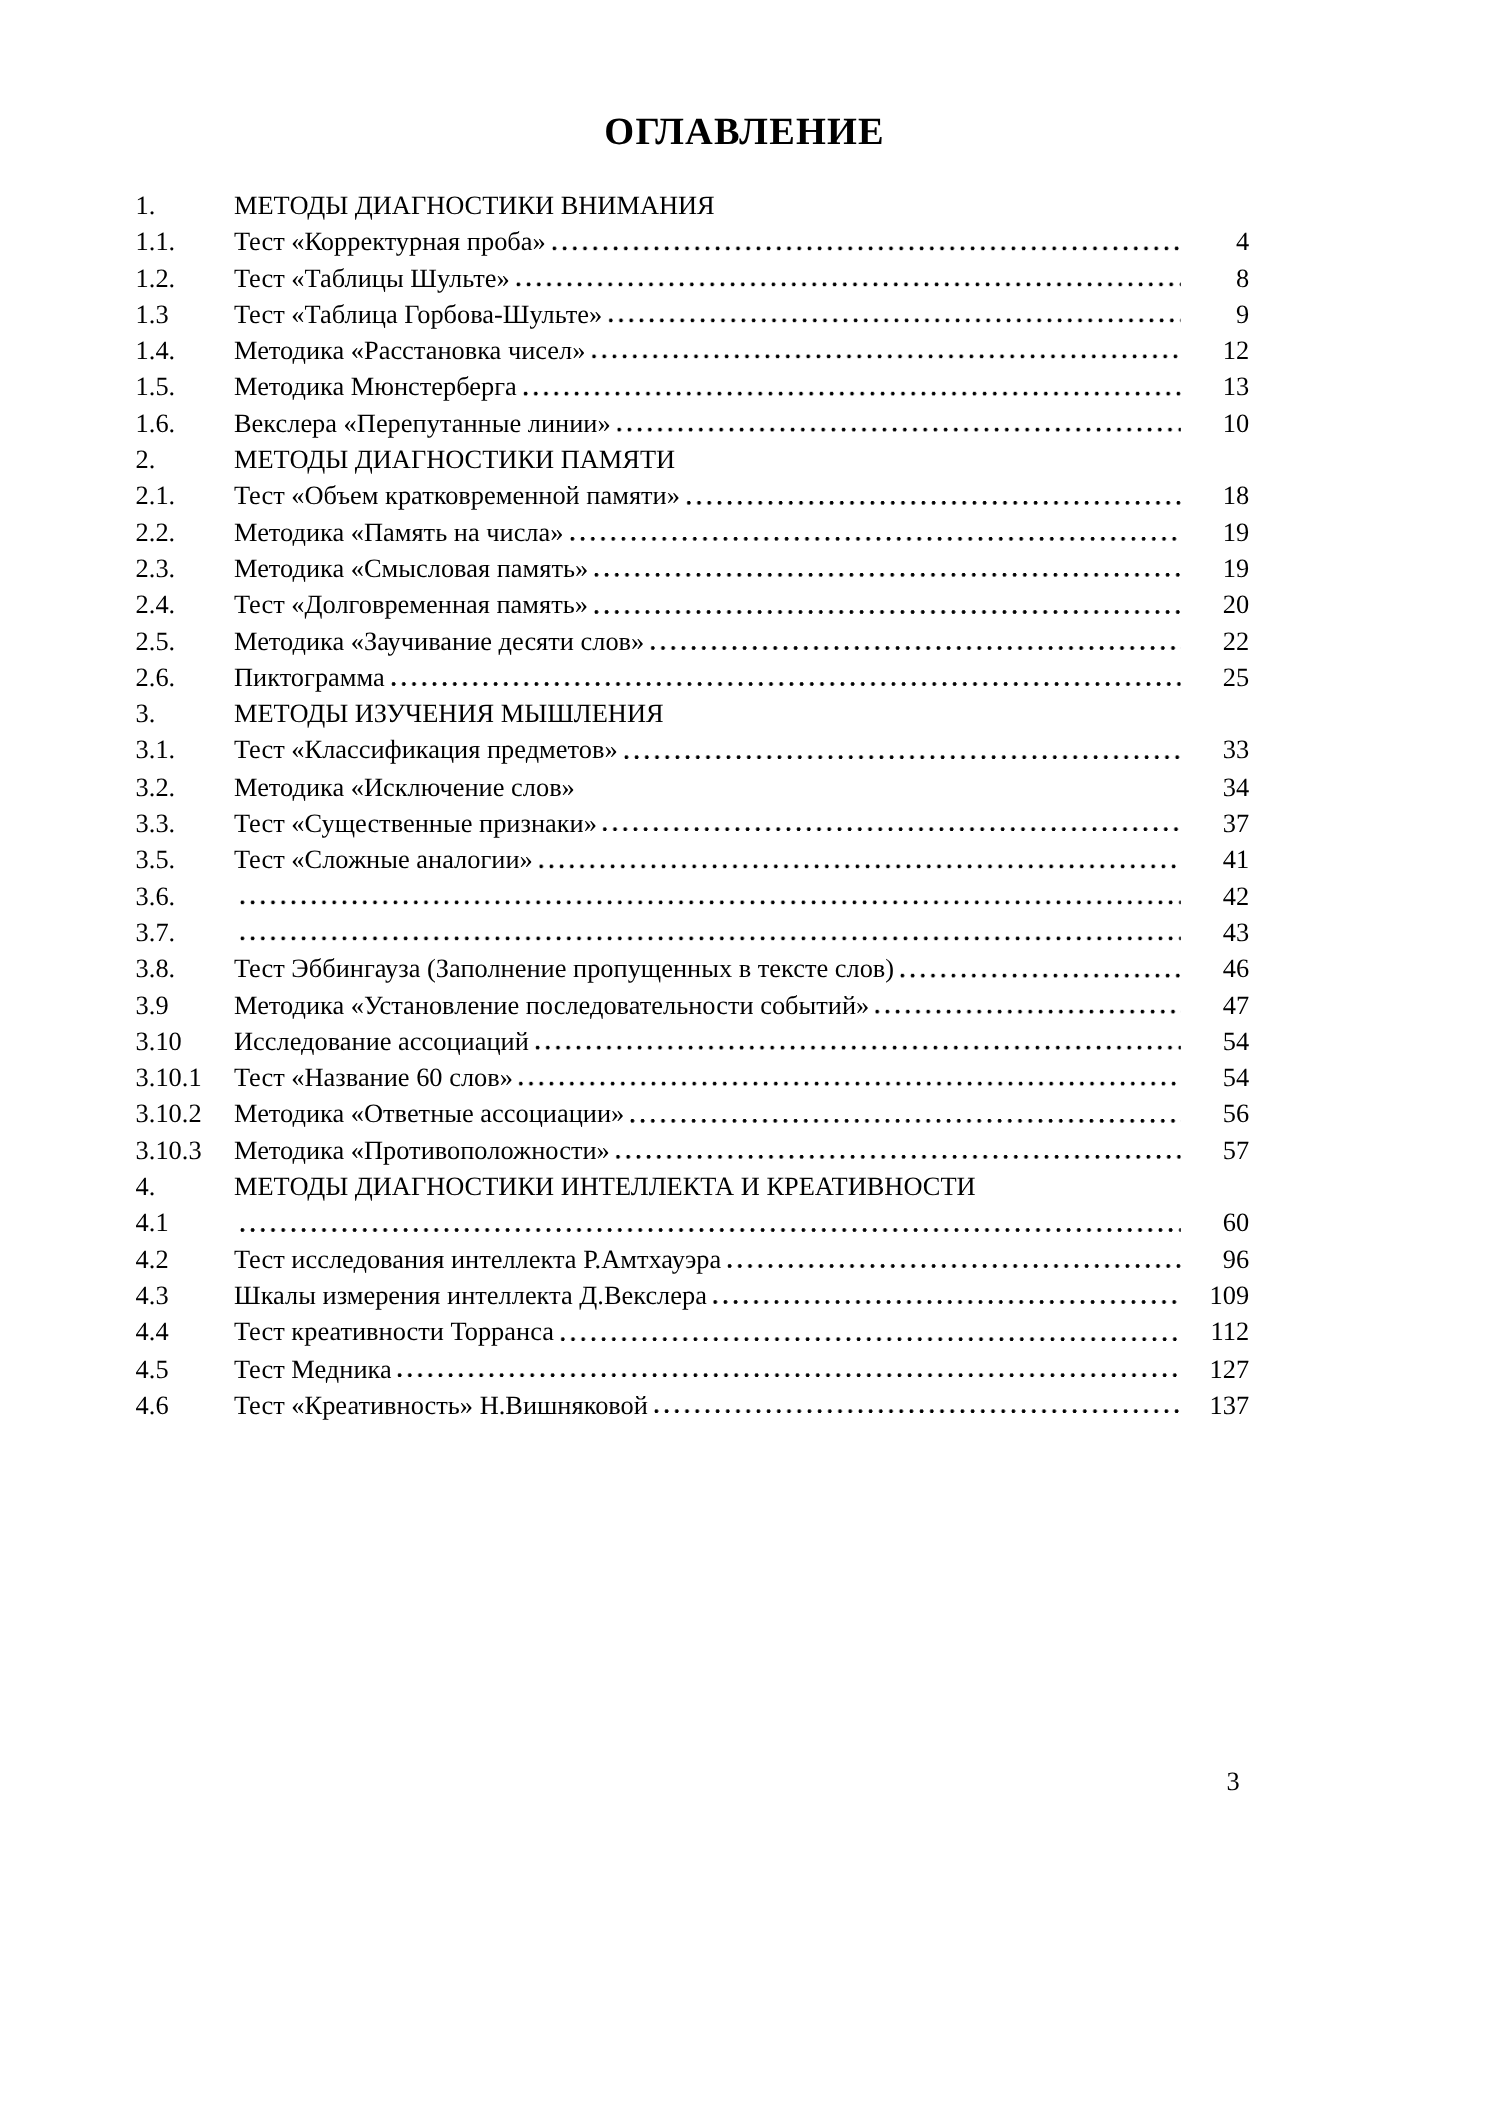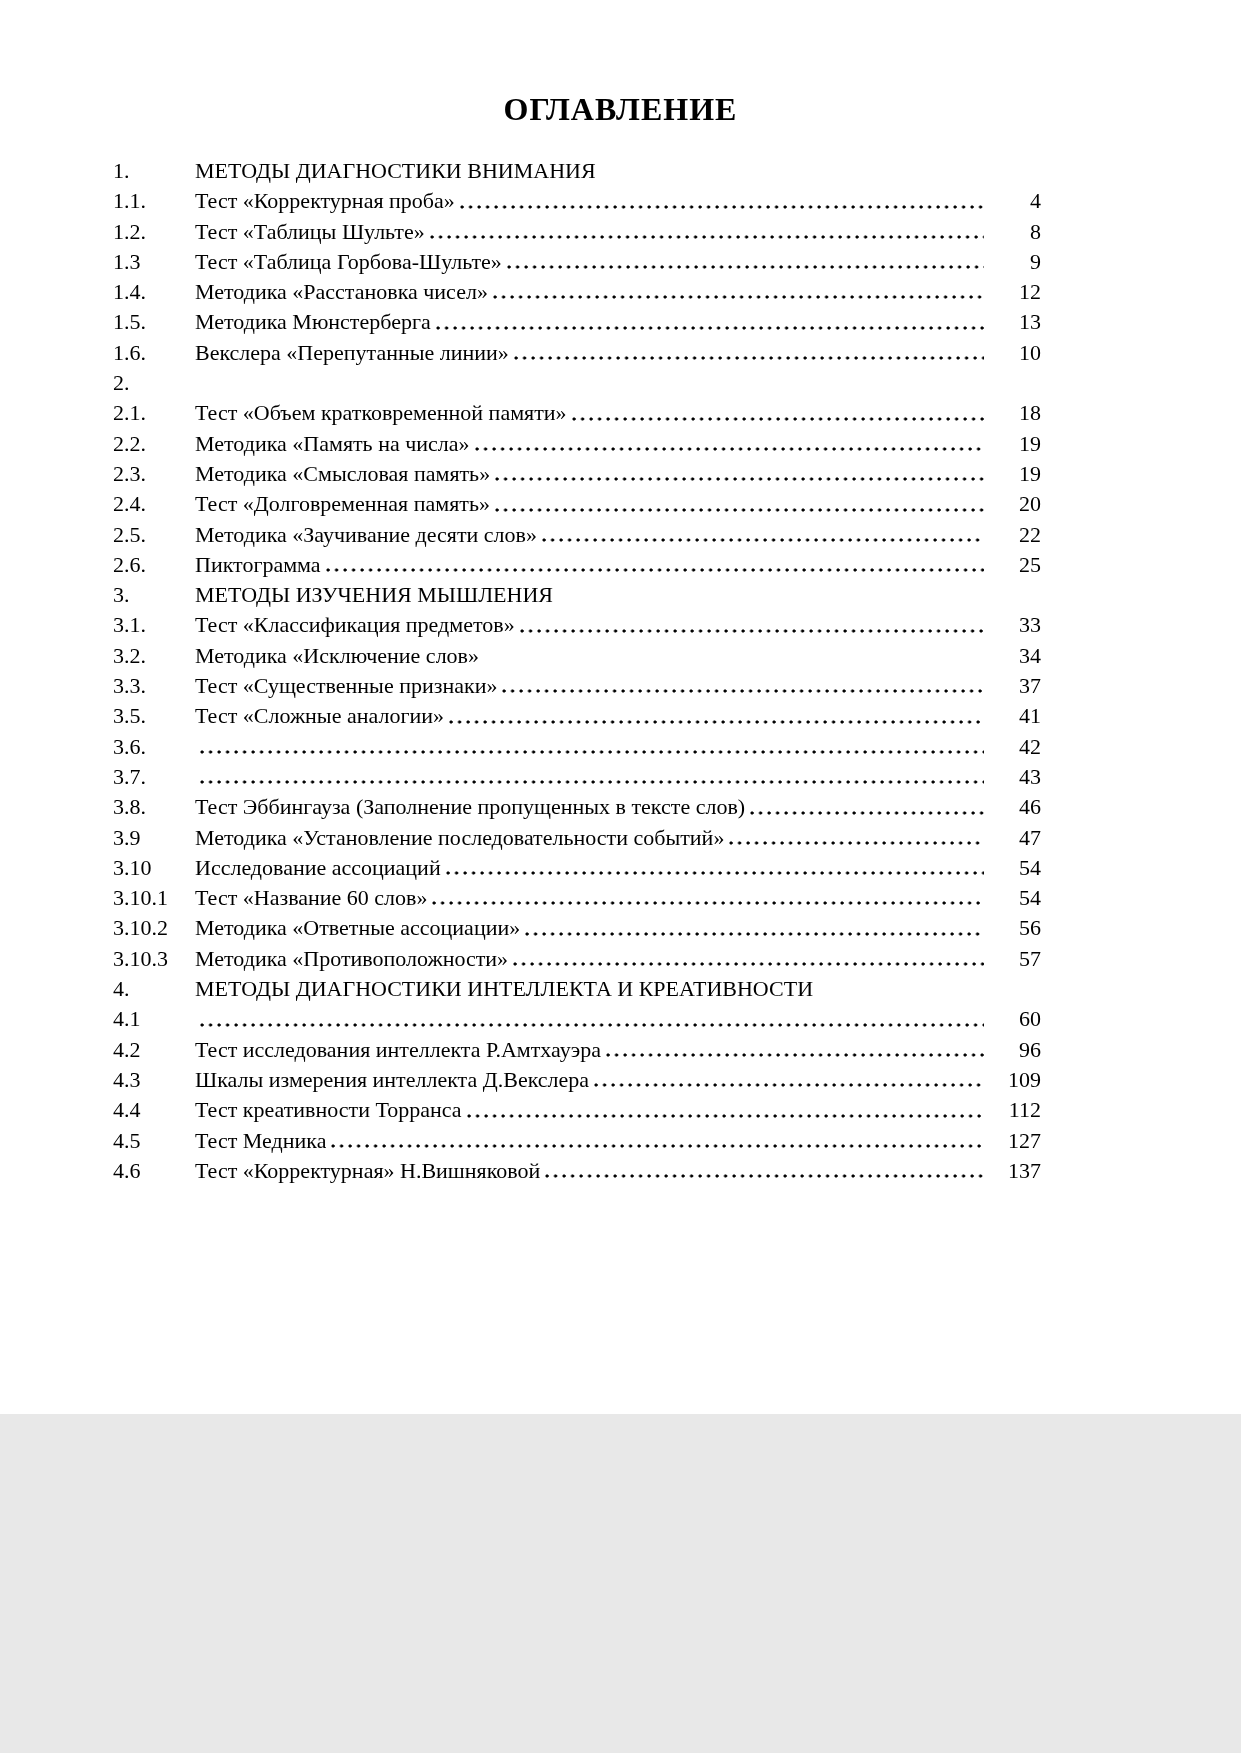--- a/index.html
+++ b/index.html
@@ -3,21 +3,21 @@
 <meta charset="utf-8">
 <style>
   html, body {
     margin: 0;
     padding: 0;
     background: #e8e8e8;
   }
   .page {
     position: relative;
     width: 1241px;
-    height: 1414px;
+    height: 1753px;
     margin: 0 auto;
     background: #ffffff;
     color: #000000;
     font-family: "Liberation Serif", "DejaVu Serif", serif;
     overflow: hidden;
   }
   .doc-title {
     margin-top: 88px;
     text-align: center;
     font-size: 32px;
@@ -109,20 +109,21 @@
         <span class="toc-page">13</span>
       </div>
       <div class="toc-row">
         <span class="toc-num">1.6.</span>
         <span class="toc-title">Векслера «Перепутанные линии»</span>
         <span class="toc-leader"></span>
         <span class="toc-page">10</span>
       </div>
       <div class="toc-row">
         <span class="toc-num">2.</span>
+        <span class="toc-title">МЕТОДЫ ДИАГНОСТИКИ ПАМЯТИ</span>
       </div>
       <div class="toc-row">
         <span class="toc-num">2.1.</span>
         <span class="toc-title">Тест «Объем кратковременной памяти»</span>
         <span class="toc-leader"></span>
         <span class="toc-page">18</span>
       </div>
       <div class="toc-row">
         <span class="toc-num">2.2.</span>
         <span class="toc-title">Методика «Память на числа»</span>
@@ -255,21 +256,21 @@
         <span class="toc-page">112</span>
       </div>
       <div class="toc-row">
         <span class="toc-num">4.5</span>
         <span class="toc-title">Тест Медника</span>
         <span class="toc-leader"></span>
         <span class="toc-page">127</span>
       </div>
       <div class="toc-row">
         <span class="toc-num">4.6</span>
-        <span class="toc-title">Тест «Корректурная» Н.Вишняковой</span>
+        <span class="toc-title">Тест «Креативность» Н.Вишняковой</span>
         <span class="toc-leader"></span>
         <span class="toc-page">137</span>
       </div>
     </div>
 
   <div class="footer-page-number">3</div>
 
 </div>
 
 </body></html>

